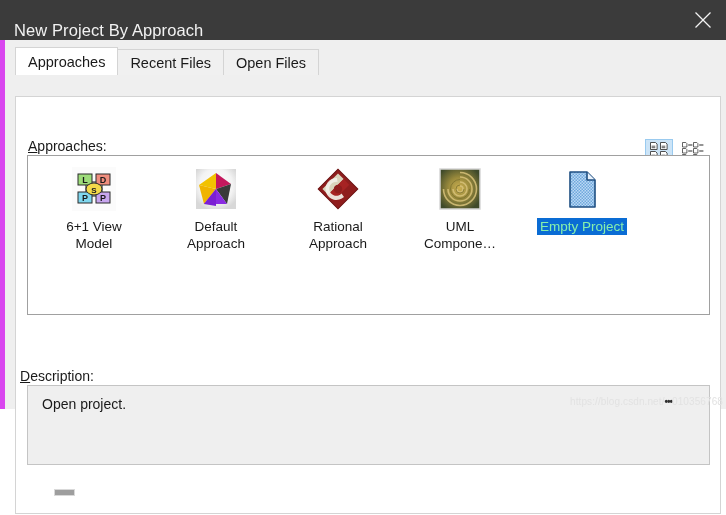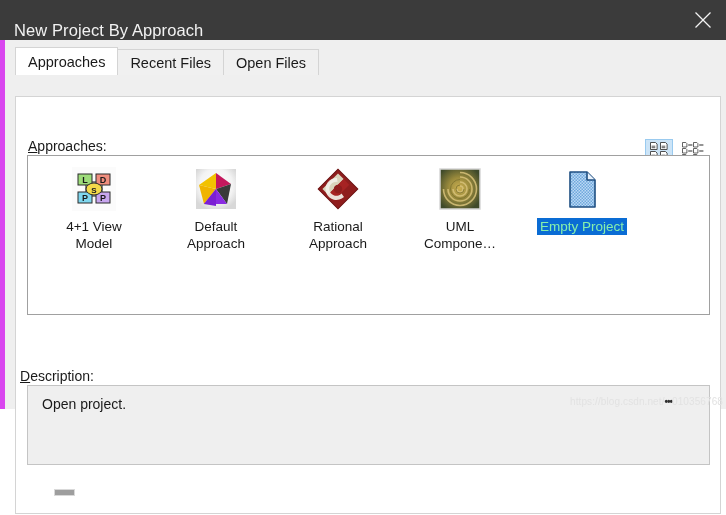--- a/index.html
+++ b/index.html
@@ -342,21 +342,21 @@
                 <ellipse cx="23" cy="23" rx="8" ry="6" fill="#f4d94a" stroke="#2b2b2b" stroke-width="1"></ellipse>
                 <g fill="#1a1a1a" font-family="Liberation Sans, sans-serif" font-size="9" font-weight="bold" text-anchor="middle">
                   <text x="14" y="17">L</text>
                   <text x="32" y="17">D</text>
                   <text x="14" y="35">P</text>
                   <text x="32" y="35">P</text>
                   <text x="23" y="26.5" font-size="8">S</text>
                 </g>
               </svg>
             </div>
-            <div class="item-label">4+1 View
+            <div class="item-label">6+1 View
 Model</div>
           </div>
 
           <div class="item">
             <div class="item-icon">
               <svg width="46" height="46" viewBox="0 0 46 46">
                 <defs>
                   <radialGradient id="starbg" cx="50%" cy="42%" r="62%">
                     <stop offset="0%" stop-color="#ffffff"></stop>
                     <stop offset="68%" stop-color="#f3f3f3"></stop>

